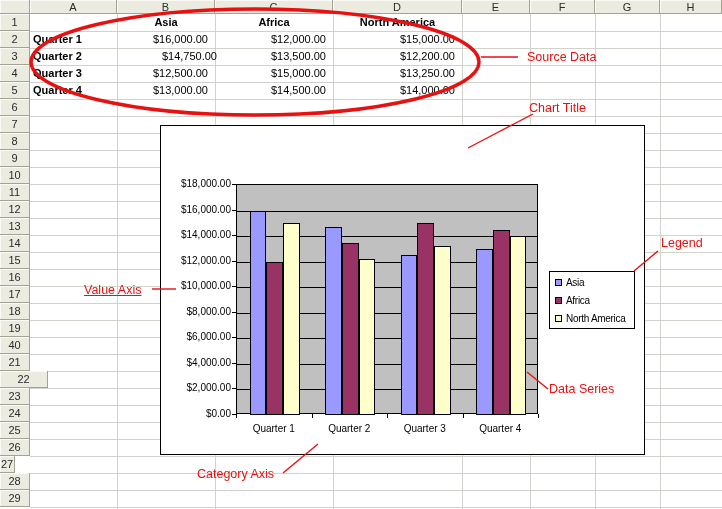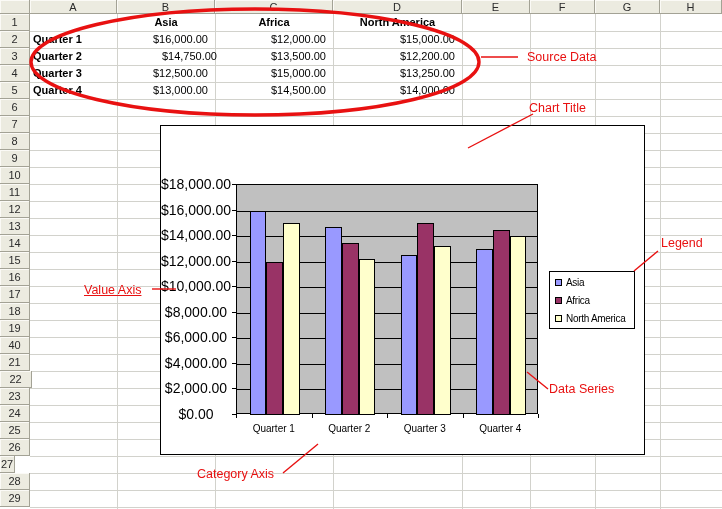--- a/index.html
+++ b/index.html
@@ -31,21 +31,21 @@
   #chart-title {
     position:absolute; left:0; right:0; top:12px; text-align:center;
     font-size:13px; font-weight:bold; color:#000;
   }
   #plot {
     position:absolute; left:75px; top:58px; width:302px; height:230px;
     background:#C0C0C0; border:1px solid #000;
   }
   .pgrid { position:absolute; left:0; right:0; height:1px; background:#000; }
   .bar { position:absolute; border:1px solid #000; }
-  .ylab { position:absolute; left:0; width:70px; text-align:center; font-size:14px; color:#000; line-height:12px; }
+  .ylab { position:absolute; left:0; width:70px; text-align:right; font-size:10px; color:#000; line-height:12px; }
   .ytick { position:absolute; width:4px; height:1px; background:#000; }
   .xtick { position:absolute; width:1px; height:4px; background:#000; }
   .xlab { position:absolute; text-align:center; font-size:10px; color:#000; }
   #legend {
     position:absolute; left:388px; top:145px; width:86px; height:58px;
     background:#fff; border:1px solid #000;
   }
   .legend-row { position:absolute; left:5px; height:12px; display:flex; align-items:center; }
   .swatch { width:7px; height:7px; border:1px solid #000; margin-right:4px; flex:none; }
   .legend-txt { font-size:10px; letter-spacing:-0.3px; white-space:nowrap; }
@@ -120,21 +120,21 @@
       <div class="hdr" style="left: 0px; top: 201px; width: 30px; height: 17px;">12</div>
       <div class="hdr" style="left: 0px; top: 218px; width: 30px; height: 17px;">13</div>
       <div class="hdr" style="left: 0px; top: 235px; width: 30px; height: 17px;">14</div>
       <div class="hdr" style="left: 0px; top: 252px; width: 30px; height: 17px;">15</div>
       <div class="hdr" style="left: 0px; top: 269px; width: 30px; height: 17px;">16</div>
       <div class="hdr" style="left: 0px; top: 286px; width: 30px; height: 17px;">17</div>
       <div class="hdr" style="left: 0px; top: 303px; width: 30px; height: 17px;">18</div>
       <div class="hdr" style="left: 0px; top: 320px; width: 30px; height: 17px;">19</div>
       <div class="hdr" style="left: 0px; top: 337px; width: 30px; height: 17px;">40</div>
       <div class="hdr" style="left: 0px; top: 354px; width: 30px; height: 17px;">21</div>
-      <div class="hdr" style="left: 0px; top: 371px; width: 32px; height: 17px;">22</div>
+      <div class="hdr" style="left: 0px; top: 371px; width: 48px; height: 17px;">22</div>
       <div class="hdr" style="left: 0px; top: 388px; width: 30px; height: 17px;">23</div>
       <div class="hdr" style="left: 0px; top: 405px; width: 30px; height: 17px;">24</div>
       <div class="hdr" style="left: 0px; top: 422px; width: 30px; height: 17px;">25</div>
       <div class="hdr" style="left: 0px; top: 439px; width: 30px; height: 17px;">26</div>
       <div class="hdr" style="left: 0px; top: 456px; width: 15px; height: 17px;">27</div>
       <div class="hdr" style="left: 0px; top: 473px; width: 30px; height: 17px;">28</div>
       <div class="hdr" style="left: 0px; top: 490px; width: 30px; height: 17px;">29</div>
       <div class="cell b center" style="left: 117px; top: 14px; width: 98px; height: 17px;">Asia</div>
       <div class="cell b center" style="left: 215px; top: 14px; width: 118px; height: 17px;">Africa</div>
       <div class="cell b center" style="left: 333px; top: 14px; width: 129px; height: 17px;">North America</div>

